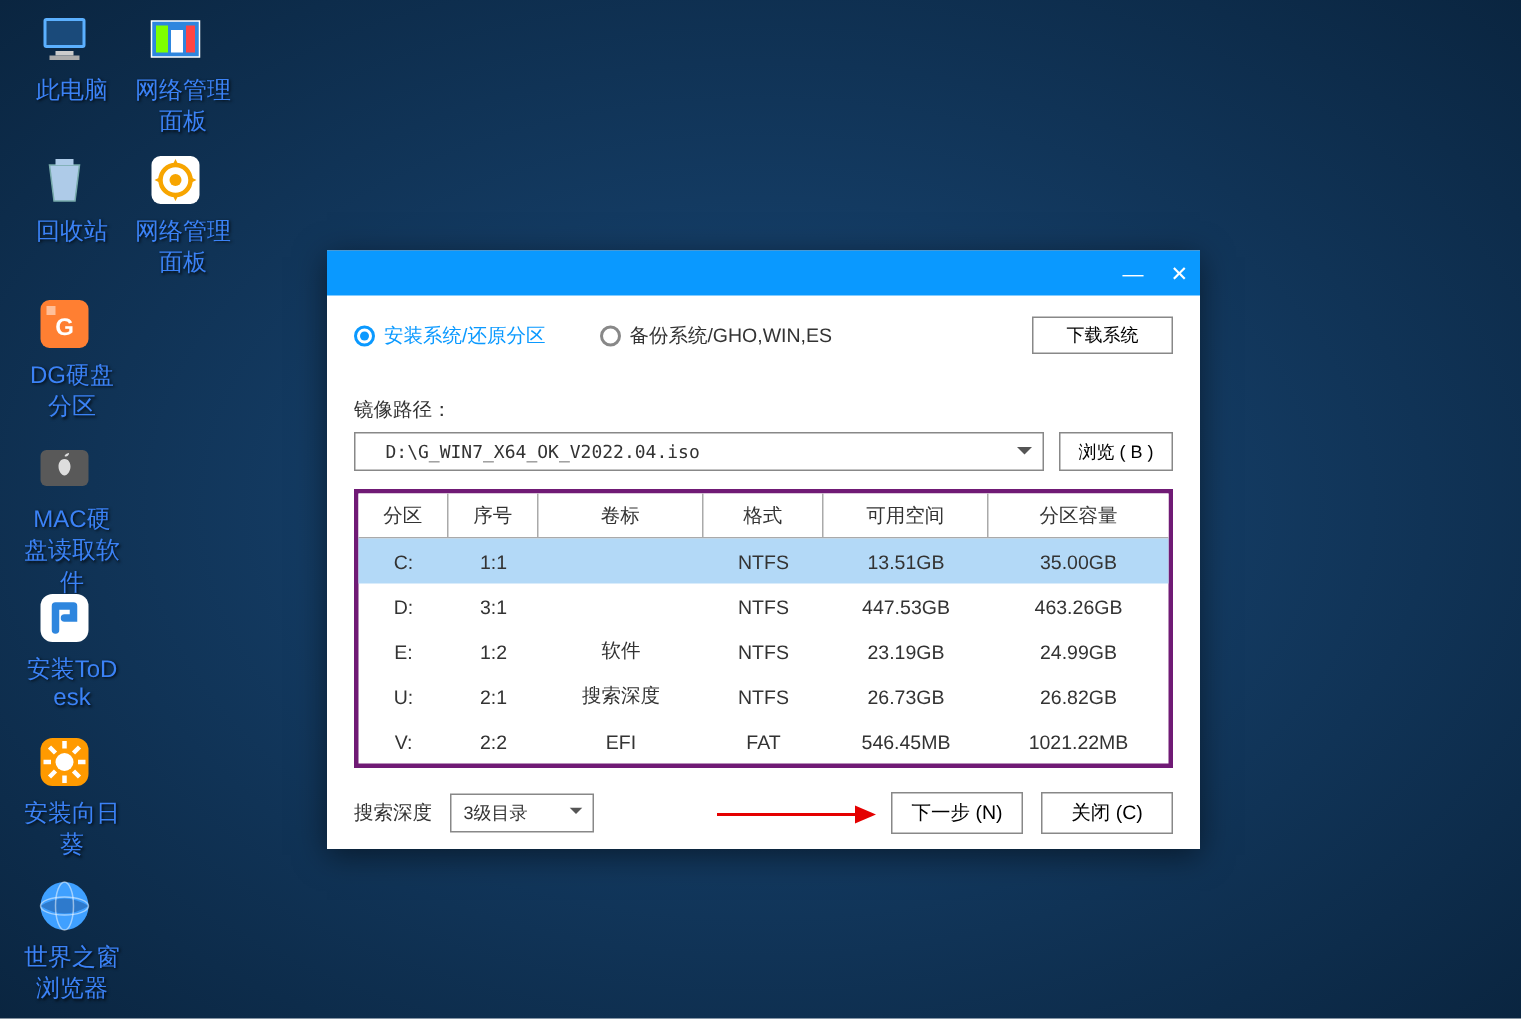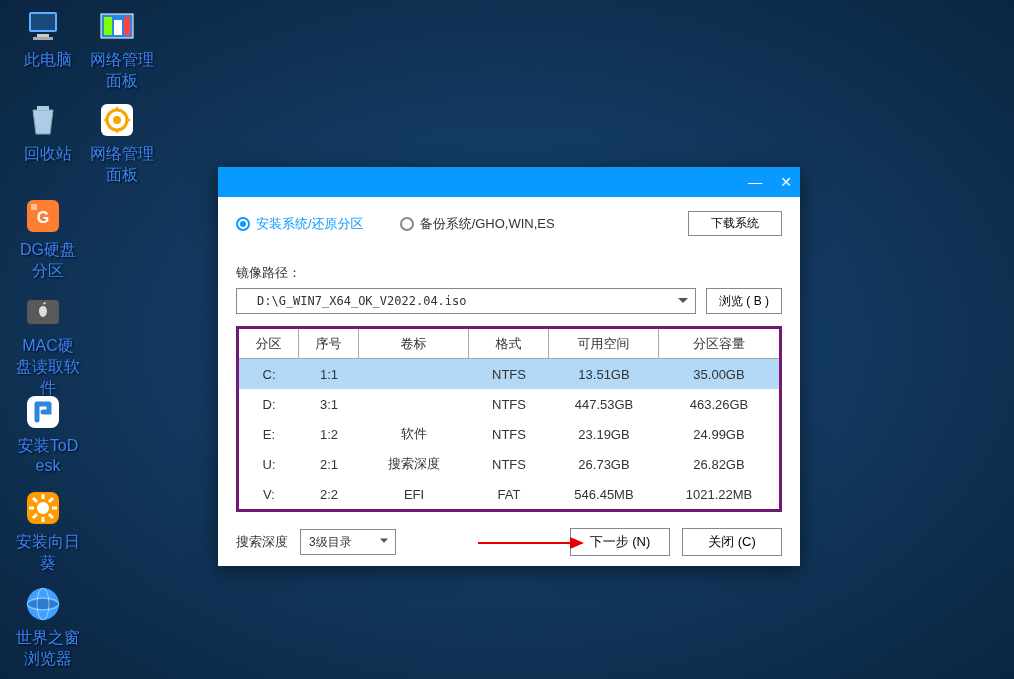--- a/index.html
+++ b/index.html
@@ -174,21 +174,21 @@
       cursor: pointer;
     }
     .depth-select .chev {
       position: absolute;
       right: 6px;
     }
     .act-btn {
       border: 1px solid #888;
       background: #fff;
       height: 28px;
-      width: 100px;
+      width: 88px;
       font-size: 13px;
       cursor: pointer;
       font-family: inherit;
     }
     .arrow-annot {
       position: absolute;
       left: 240px;
       top: 6px;
       pointer-events: none;
     }

